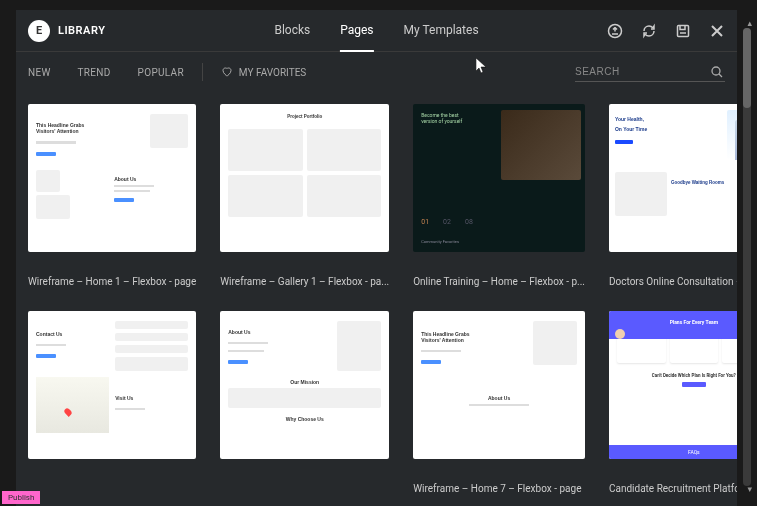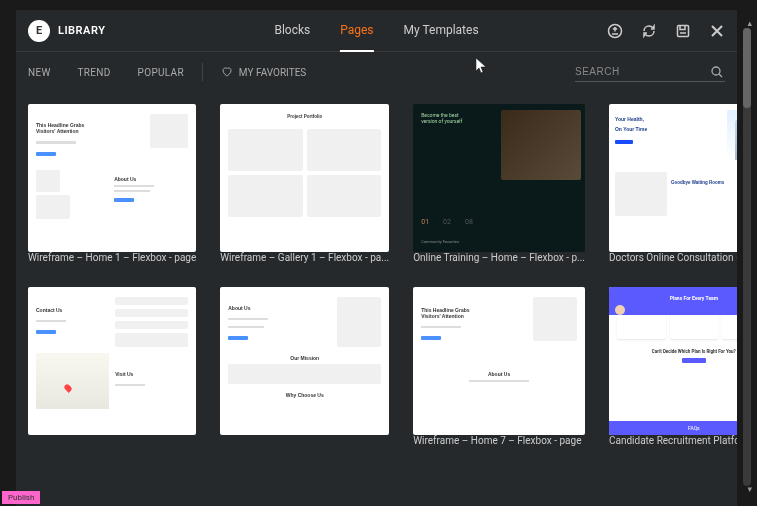--- a/index.html
+++ b/index.html
@@ -54,21 +54,21 @@
     }
     .main-tab {
       font-size: 12px;
       color: #ccc;
       cursor: pointer;
       height: 100%;
       display: flex;
       align-items: center;
       border-bottom: 2px solid transparent;
     }
-    .main-tab.active { color: #f97316; border-bottom-color: #fff; }
+    .main-tab.active { color: #ffffff; border-bottom-color: #fff; }
     .header-actions {
       display: flex;
       gap: 18px;
       margin-left: auto;
       align-items: center;
     }
     .icon-btn {
       width: 16px; height: 16px;
       color: #ccc;
       cursor: pointer;
@@ -107,21 +107,21 @@
     .content {
       flex: 1;
       overflow: hidden;
       padding: 12px;
     }
     .grid {
       display: grid;
       grid-template-columns: repeat(4, 1fr);
       gap: 24px;
     }
-    .card { display: flex; flex-direction: column; gap: 0; }
+    .card { display: flex; flex-direction: column; gap: 24px; }
     .thumb {
       width: 100%;
       height: 148px;
       background: #fff;
       border-radius: 2px;
       position: relative;
       overflow: hidden;
       cursor: pointer;
     }
     .card-label {

